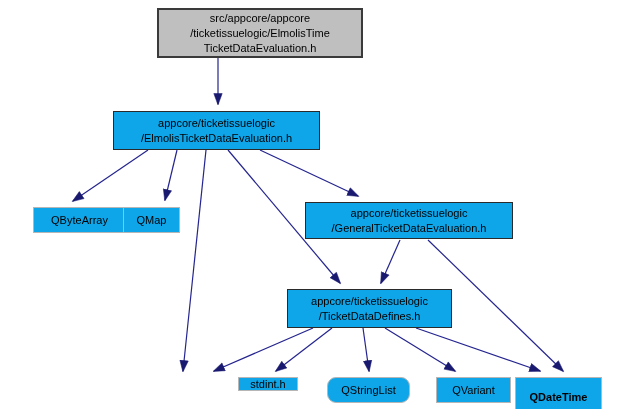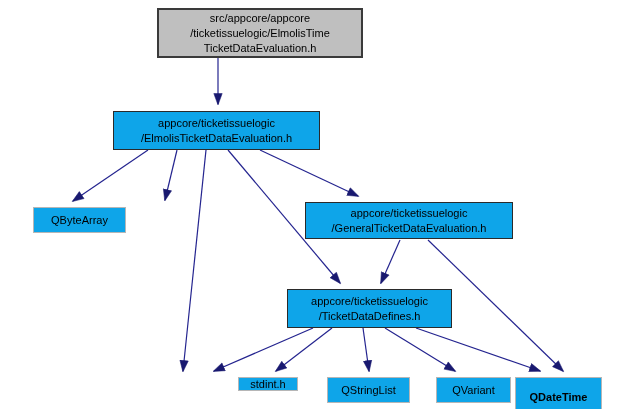--- a/index.html
+++ b/index.html
@@ -80,29 +80,30 @@
 
   <div class="node current" style="left:117px; top:8px; width:206px; height:50px;margin-left:40px;">src/appcore/appcore
 /ticketissuelogic/ElmolisTime
 TicketDataEvaluation.h</div>
 
   <div class="node internal" style="left:113px; top:111px; width:207px; height:39px;">appcore/ticketissuelogic
 /ElmolisTicketDataEvaluation.h</div>
 
   <div class="node external" style="left:3px; top:207px; width:93px; height:26px;margin-left:30px;">QByteArray</div>
 
+  <div class="node external" style="left:123px; top:207px; width:57px; height:26px;">QMap</div>
 
   <div class="node internal" style="left:305px; top:202px; width:208px; height:37px;">appcore/ticketissuelogic
 /GeneralTicketDataEvaluation.h</div>
 
   <div class="node internal" style="left:287px; top:289px; width:165px; height:39px;">appcore/ticketissuelogic
 /TicketDataDefines.h</div>
 
 
   <div class="node external" style="left:238px; top:377px; width:60px; height:14px;">stdint.h</div>
 
-  <div class="node external" style="left:327px; top:377px; width:83px; height:26px;">QStringList</div>
+  <div class="node external" style="left:327px; top:377px; width:83px; height:26px;border-radius:9px;">QStringList</div>
 
   <div class="node external" style="left:436px; top:377px; width:75px; height:26px;">QVariant</div>
 
   <div class="node external" style="left:515px; top:377px; width:87px; height:40px;font-weight:bold;">QDateTime</div>
 
 </div>
 
 </body></html>

